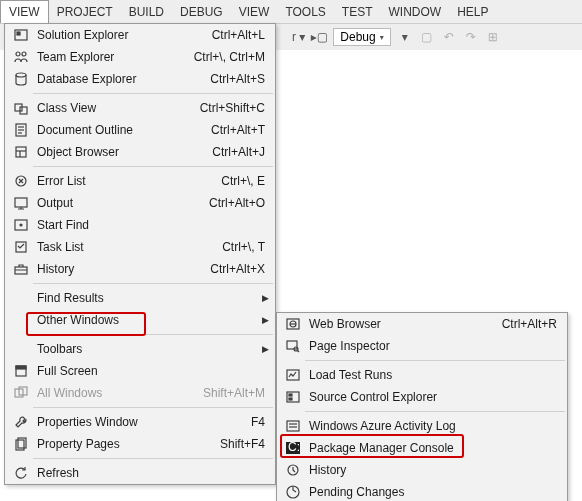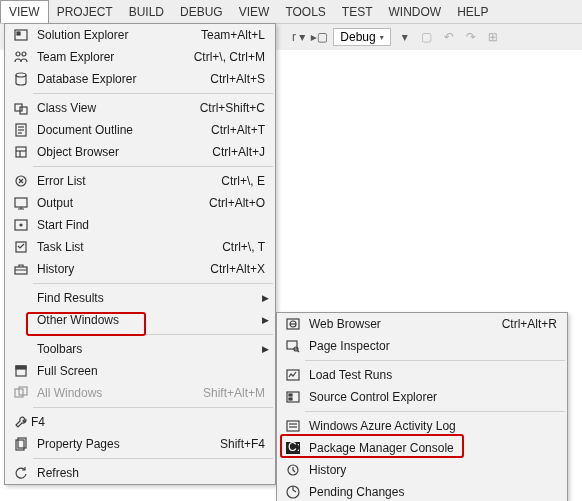--- a/index.html
+++ b/index.html
@@ -60,21 +60,21 @@
 
 <div class="menu menu-main" id="menu-main">
     <div class="menu-item">
       <span class="mi-icon">
         <svg width="16" height="16" viewBox="0 0 16 16" fill="none" stroke="currentColor" stroke-width="1.2">
           <rect x="2" y="3" width="12" height="10"></rect>
           <rect x="4" y="5" width="3" height="3" fill="currentColor"></rect>
         </svg>
       </span>
       <span class="mi-label">Solution Explorer</span>
-      <span class="mi-shortcut">Team+Alt+L</span>
+      <span class="mi-shortcut">Ctrl+Alt+L</span>
     </div>
     <div class="menu-item">
       <span class="mi-icon">
         <svg width="16" height="16" viewBox="0 0 16 16" fill="none" stroke="currentColor" stroke-width="1.2">
           <circle cx="5" cy="5" r="2"></circle>
           <circle cx="11" cy="5" r="2"></circle>
           <path d="M2 13c0-2 1.5-3 3-3s3 1 3 3M8 13c0-2 1.5-3 3-3s3 1 3 3"></path>
         </svg>
       </span>
       <span class="mi-label">Team Explorer</span>
@@ -211,20 +211,21 @@
       <span class="mi-label">All Windows</span>
       <span class="mi-shortcut">Shift+Alt+M</span>
     </div>
     <div class="menu-sep"></div>
     <div class="menu-item">
       <span class="mi-icon">
         <svg width="16" height="16" viewBox="0 0 16 16" fill="none" stroke="currentColor" stroke-width="1.2">
           <path d="M10 3a3 3 0 0 0-3 4L3 11l2 2 4-4a3 3 0 0 0 4-3l-2 2-1-1 2-2z"></path>
         </svg>
       </span>
+      <span class="mi-label">Properties Window</span>
       <span class="mi-shortcut">F4</span>
     </div>
     <div class="menu-item">
       <span class="mi-icon">
         <svg width="16" height="16" viewBox="0 0 16 16" fill="none" stroke="currentColor" stroke-width="1.2">
           <rect x="3" y="4" width="8" height="10"></rect>
           <rect x="5" y="2" width="8" height="10"></rect>
         </svg>
       </span>
       <span class="mi-label">Property Pages</span>

